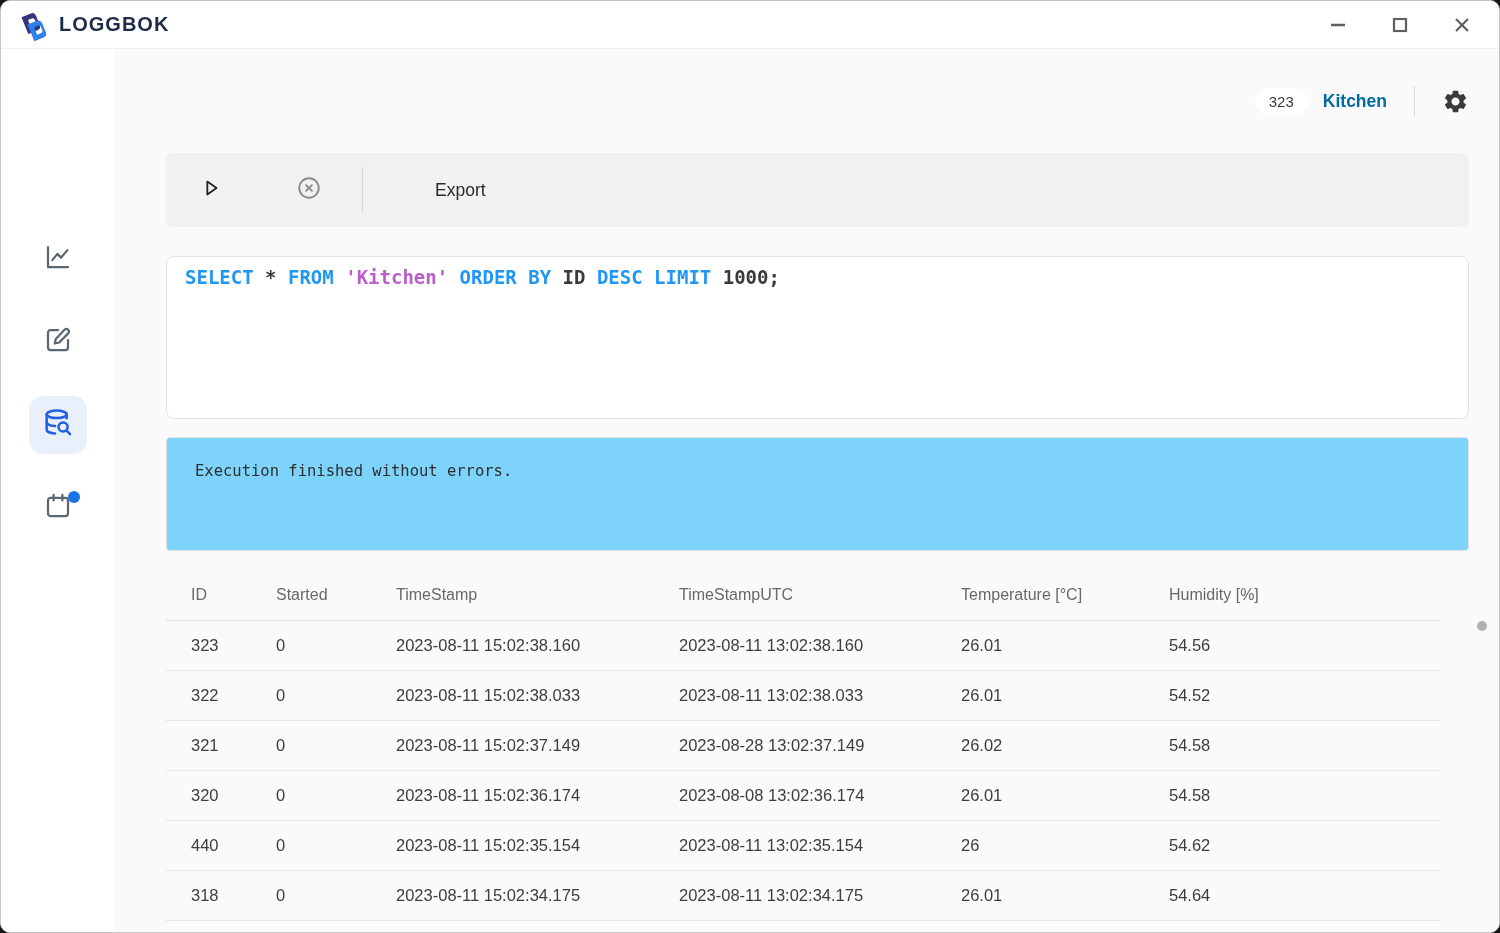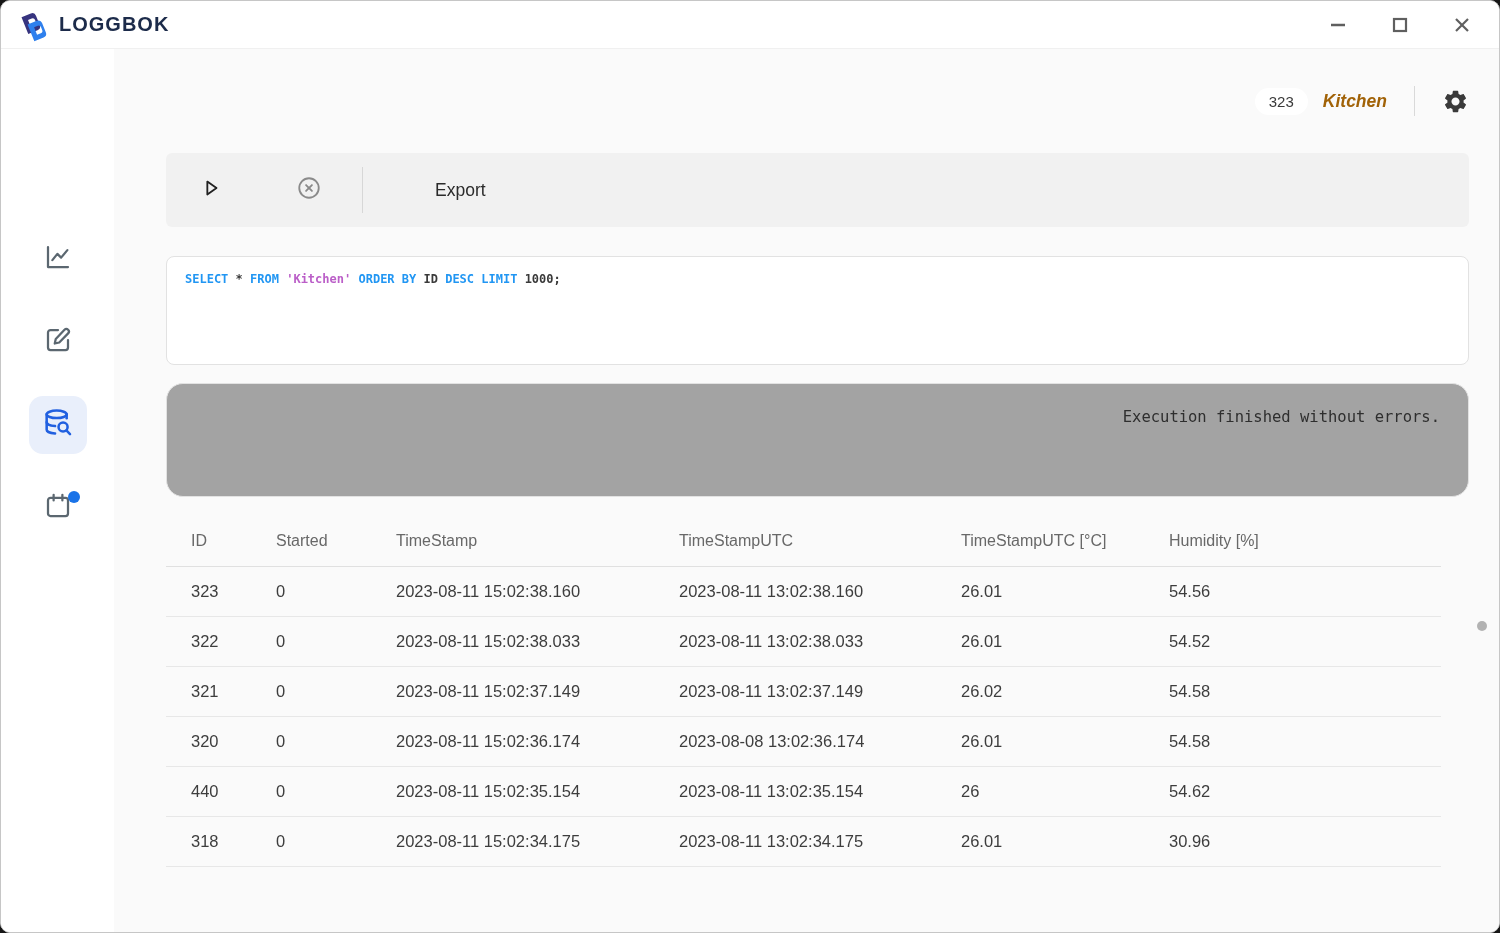--- a/index.html
+++ b/index.html
@@ -42,54 +42,54 @@
 
   .main { flex:1; background:#fafafa; padding:0 30px 0 52px; position:relative; min-width:0; }
 
   
   .page-header { height:104px; display:flex; align-items:center; justify-content:flex-end; }
   .table-tab { display:flex; align-items:center; cursor:pointer; }
   .count-badge {
     background:#ffffff; border-radius:15px; padding:5px 14px;
     font-size:15px; color:#3a3a3a;
   }
-  .table-name { margin-left:15px; font-size:17.5px; font-weight:700; color:#a16207;font-style:italic; }
+  .table-name { margin-left:15px; font-size:17.5px; font-weight:700; color:#0369a1; }
   .header-divider { width:1px; height:30px; background:#d9d9d9; margin:0 27px; }
   .gear-btn { cursor:pointer; display:flex; align-items:center; }
 
   
   .toolbar {
     height:74px; background:#f1f1f1; border-radius:6px;
     display:flex; align-items:center; padding:0 24px;gap:24px;
   }
   .tool-btn { width:42px; height:42px; display:flex; align-items:center; justify-content:center; cursor:pointer; }
   .run-btn { margin-right:32px; }
   .toolbar-divider { width:1px; height:46px; background:#d7d7d7; margin-left:8px; }
   .export-btn {
     margin-left:44px; background:none; border:none; font-family:"Liberation Sans",sans-serif;
     font-size:17.5px; color:#2b2b2b; cursor:pointer; padding:6px 4px;
   }
 
   
   .sql-card {
-    margin-top:29px; height:109px; background:#ffffff;
-    border:1px solid #e2e2e2; border-radius:8px; padding:14px 18px;
-    font-family:"DejaVu Sans Mono", monospace; font-size:12px; font-weight:700;
+    margin-top:29px; height:163px; background:#ffffff;
+    border:1px solid #e2e2e2; border-radius:8px; padding:7px 18px;
+    font-family:"DejaVu Sans Mono", monospace; font-size:19px; font-weight:700;
     line-height:1.45; cursor:text;
   }
   .tok-kw { color:#2196f3; }
   .tok-str { color:#bb5fc8; }
   .tok-plain { color:#3a3a3a; }
 
   
   .console-card {
-    margin-top:18px; height:114px; background:#a3a3a3;
-    border:1px solid #e2e2e2; border-radius:17px; padding:21px 28px;
+    margin-top:18px; height:114px; background:#7dd3fc;
+    border:1px solid #e2e2e2; border-radius:4px; padding:21px 28px;
     font-family:"DejaVu Sans Mono", monospace; font-size:15.5px;
-    color:#2e2e2e; line-height:1.55;text-align:right;
+    color:#2e2e2e; line-height:1.55;
   }
 
   
   .result-table { margin-top:18px; margin-right:28px; }
   .thead, .trow {
     display:grid;
     grid-template-columns:85px 120px 283px 282px 208px 1fr;
     align-items:center; padding-left:25px;
   }
   .thead { height:52px; color:#686868; font-size:16px; border-bottom:1px solid #e0e0e0; }
@@ -219,21 +219,21 @@
       <div class="console-card">
         <div>Execution finished without errors.</div>
       </div>
 
       <div class="result-table">
         <div class="thead">
           <span>ID</span>
           <span>Started</span>
           <span>TimeStamp</span>
           <span>TimeStampUTC</span>
-          <span>TimeStampUTC [°C]</span>
+          <span>Temperature [°C]</span>
           <span>Humidity [%]</span>
         </div>
         <div>
             <div class="trow">
               <div>323</div>
               <div>0</div>
               <div>2023-08-11 15:02:38.160</div>
               <div>2023-08-11 13:02:38.160</div>
               <div>26.01</div>
               <div>54.56</div>
@@ -243,21 +243,21 @@
               <div>0</div>
               <div>2023-08-11 15:02:38.033</div>
               <div>2023-08-11 13:02:38.033</div>
               <div>26.01</div>
               <div>54.52</div>
             </div>
             <div class="trow">
               <div>321</div>
               <div>0</div>
               <div>2023-08-11 15:02:37.149</div>
-              <div>2023-08-11 13:02:37.149</div>
+              <div>2023-08-28 13:02:37.149</div>
               <div>26.02</div>
               <div>54.58</div>
             </div>
             <div class="trow">
               <div>320</div>
               <div>0</div>
               <div>2023-08-11 15:02:36.174</div>
               <div>2023-08-08 13:02:36.174</div>
               <div>26.01</div>
               <div>54.58</div>
@@ -269,21 +269,21 @@
               <div>2023-08-11 13:02:35.154</div>
               <div>26</div>
               <div>54.62</div>
             </div>
             <div class="trow">
               <div>318</div>
               <div>0</div>
               <div>2023-08-11 15:02:34.175</div>
               <div>2023-08-11 13:02:34.175</div>
               <div>26.01</div>
-              <div>30.96</div>
+              <div>54.64</div>
             </div>
           </div>
       </div>
 
       <div class="scroll-dot"></div>
 
     </div>
   </div>
 </div>
 

